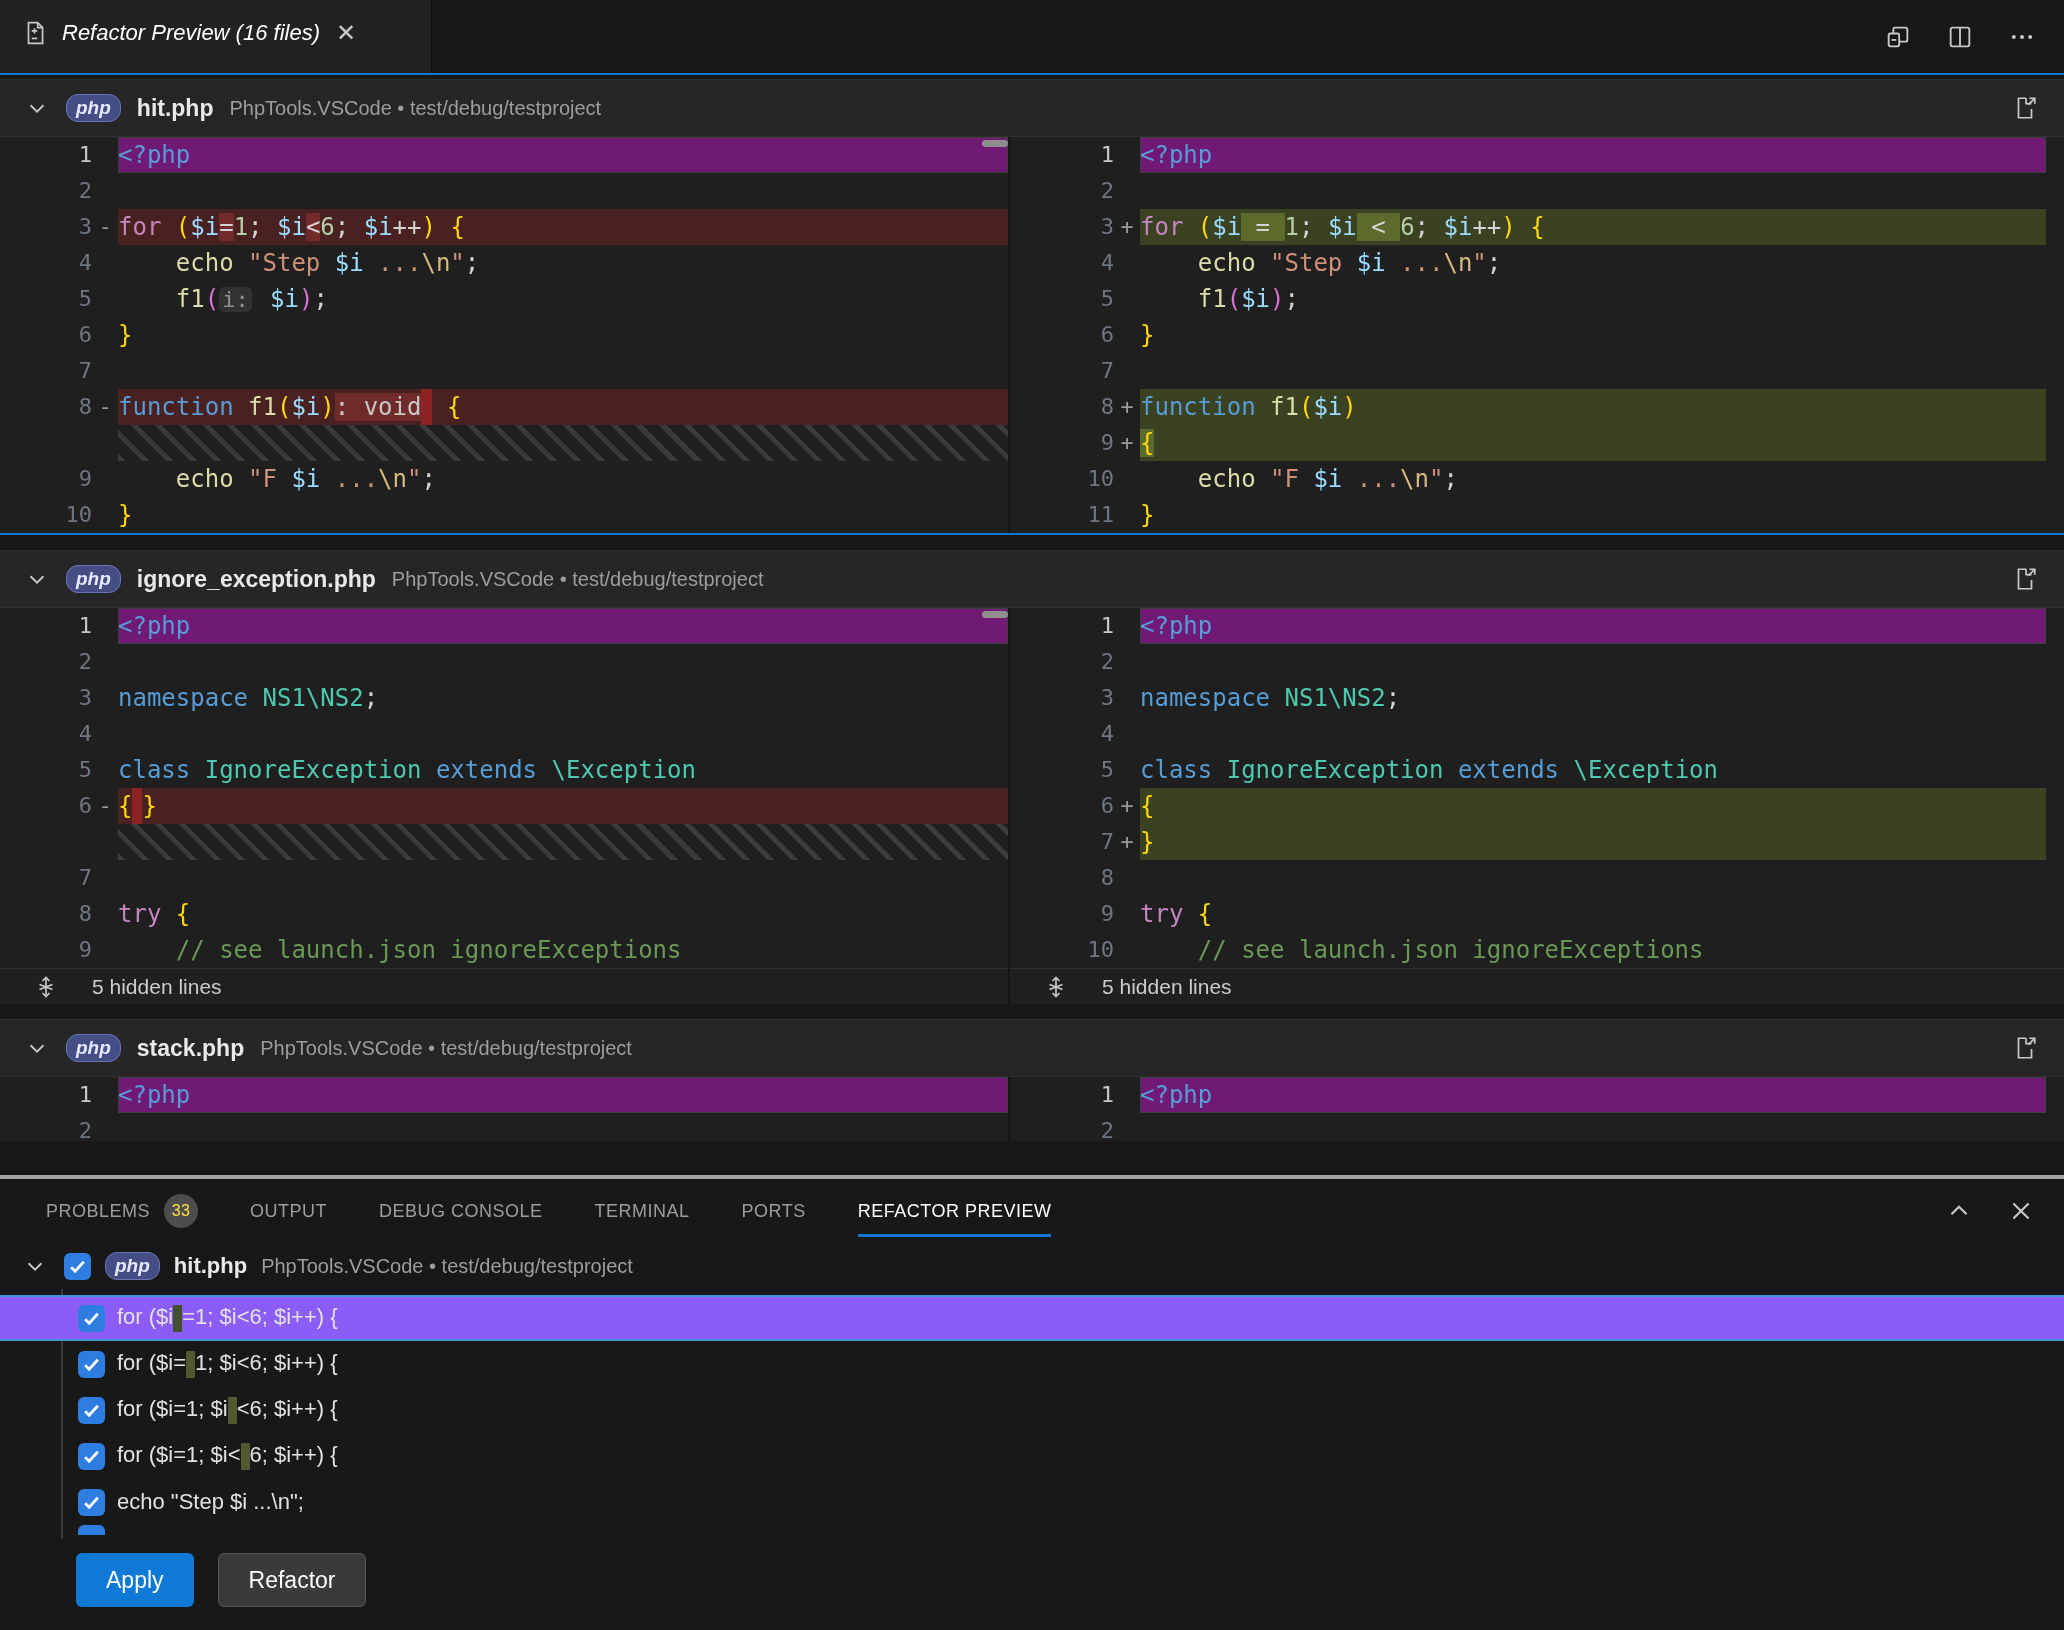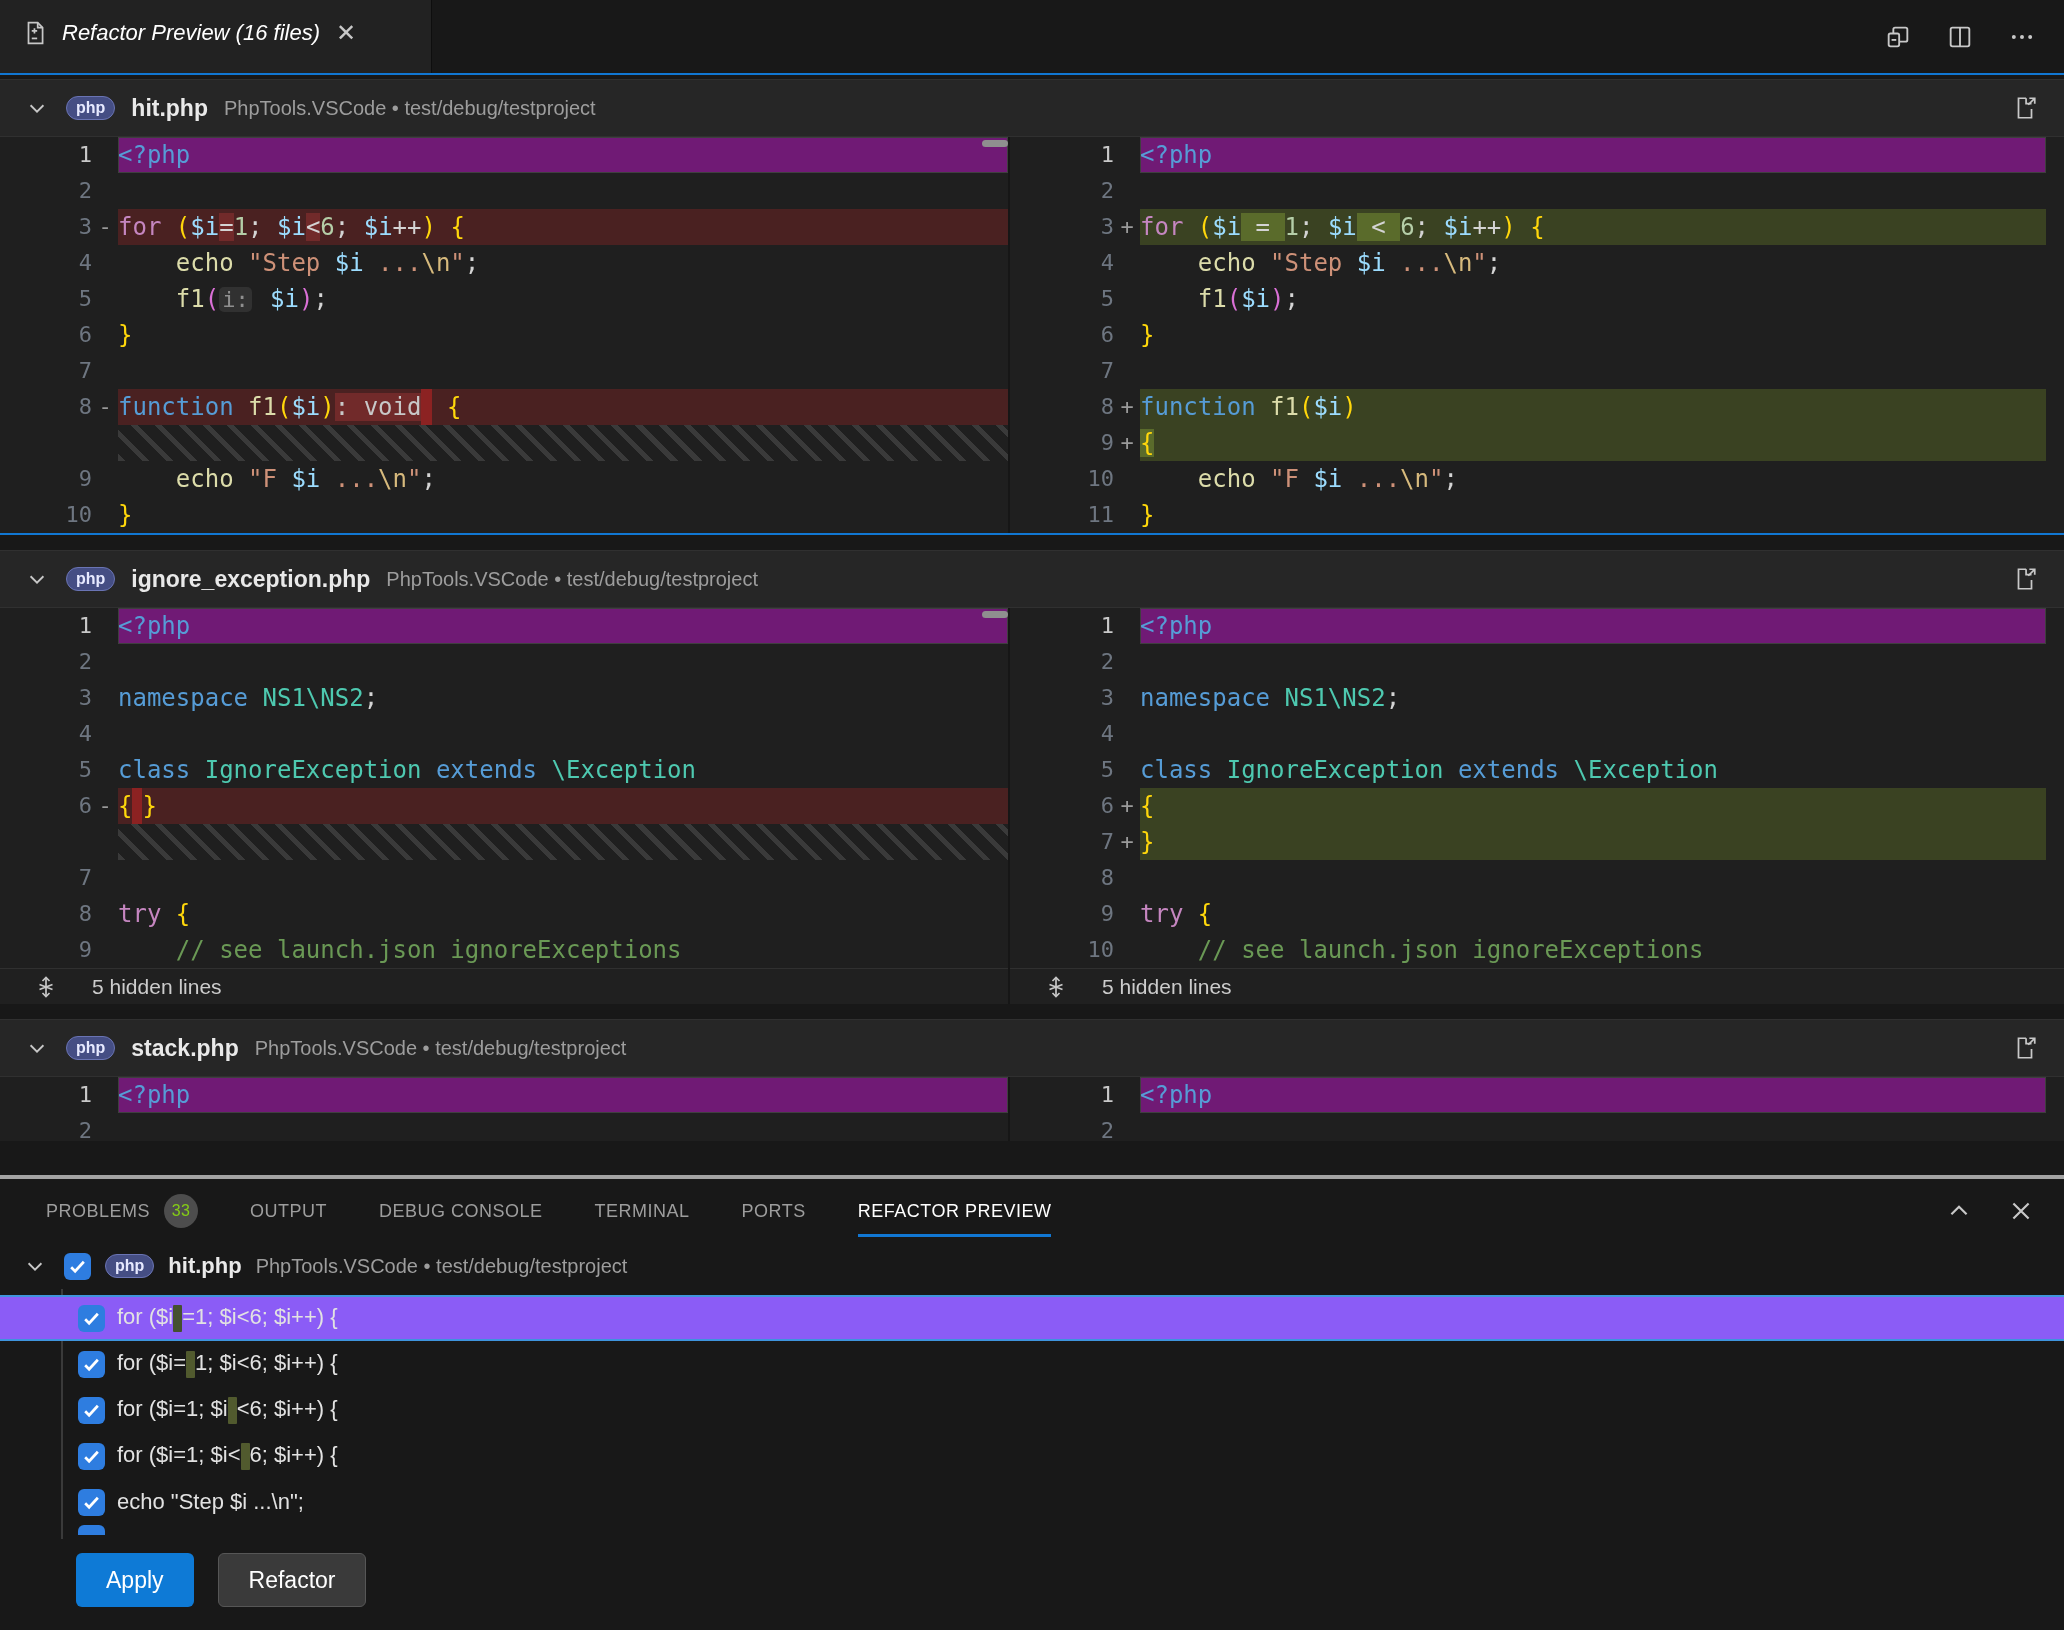--- a/index.html
+++ b/index.html
@@ -16,21 +16,21 @@
   .tab-actions { margin-left:auto; display:flex; align-items:center; gap:34px; padding-right:28px; }
   .icon-btn svg { display:block; }
   .blueline { height:2px; background:#1177d3; }
 
   
   #sections { height:1100px; overflow:hidden; background:#181818; padding-top:4px; }
   .section { margin-bottom:15px; }
   .sec-header { height:58px; background:#262626; border-top:1px solid #303030; border-bottom:1px solid #303030;
                 display:flex; align-items:center; padding:0 26px; }
   .chev { color:#c8c8c8; margin-right:18px; display:flex; }
-  .php-badge { background:#454e84; color:#e6e9ff; font-weight:bold; font-size:16px;
+  .php-badge { background:#454e84; color:#e6e9ff; font-style:italic; font-weight:bold; font-size:19px;
                border-radius:12px; padding:2px 9px; margin-right:16px; border:1px solid #6a74b4; }
   .sec-name { color:#e9e9e9; font-size:23px; font-weight:600; margin-right:16px; }
   .sec-desc { color:#9d9d9d; font-size:20px; }
   .sec-open { margin-left:auto; display:flex; }
 
   .diff { display:flex; position:relative; background:#1f1f1f; }
   .pane { overflow:hidden; }
   .pane.left { width:1010px; border-right:2px solid #161616; }
   .pane.right { flex:1; }
   .row { display:flex; height:36px; font-family:"DejaVu Sans Mono", monospace; font-size:24px; line-height:36px; white-space:pre; }
@@ -57,21 +57,21 @@
   .sec-blue { height:2px; background:#1177d3; }
   .hthumb { position:absolute; top:3px; left:982px; width:26px; height:7px; background:#8f8f8f; border-radius:4px; }
 
   
   .panel { flex:1; background:#181818; border-top:4px solid #a3a3a3; display:flex; flex-direction:column; }
   .panel-tabs { height:64px; display:flex; align-items:center; padding-left:46px; gap:52px; position:relative; }
   .ptab { color:#9d9d9d; font-size:18px; letter-spacing:.5px; display:flex; align-items:center; gap:14px;
           height:100%; cursor:pointer; position:relative; }
   .ptab.active { color:#ffffff; }
   .ptab.active::after { content:""; position:absolute; left:0; right:0; bottom:6px; height:3px; background:#1177d3; }
-  .badge { background:#4d4d4d; color:#84cc16; font-size:16px; border-radius:50%; width:34px; height:34px;
+  .badge { background:#4d4d4d; color:#fde047; font-size:16px; border-radius:50%; width:34px; height:34px;
            display:flex; align-items:center; justify-content:center; }
   .panel-actions { margin-left:auto; display:flex; gap:36px; padding-right:30px; align-items:center; }
   .panel-body { height:296px; overflow:hidden; position:relative; }
   .guide { position:absolute; left:61px; top:46px; bottom:0; width:2px; background:#3a3a3a; }
   .tree-row { height:46px; display:flex; align-items:center; padding-left:24px; }
   .tree-name { color:#e9e9e9; font-size:22px; font-weight:600; margin:0 14px; }
   .tree-desc { color:#9d9d9d; font-size:20px; }
   .checkbox { width:27px; height:27px; background:#2e7de0; border-radius:6px; flex:none;
               display:flex; align-items:center; justify-content:center; cursor:pointer; }
   .checkbox svg { display:block; }

